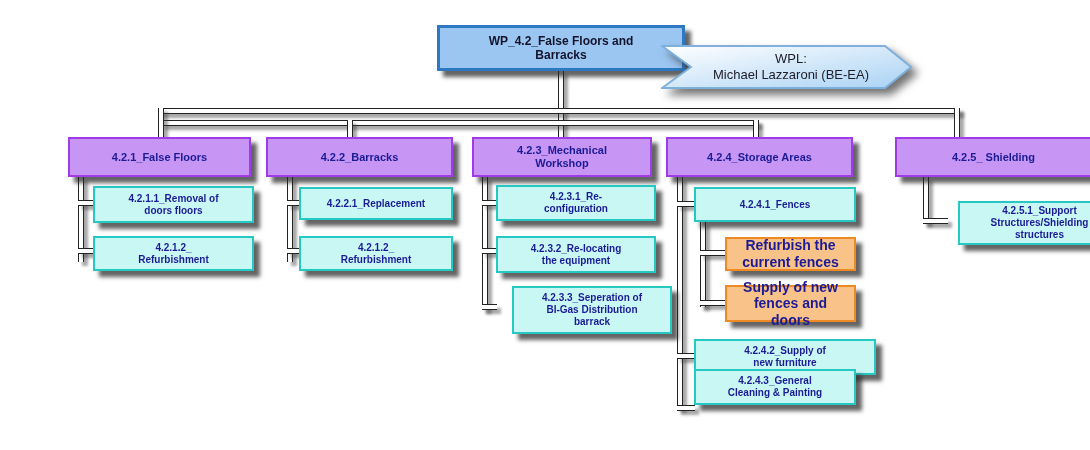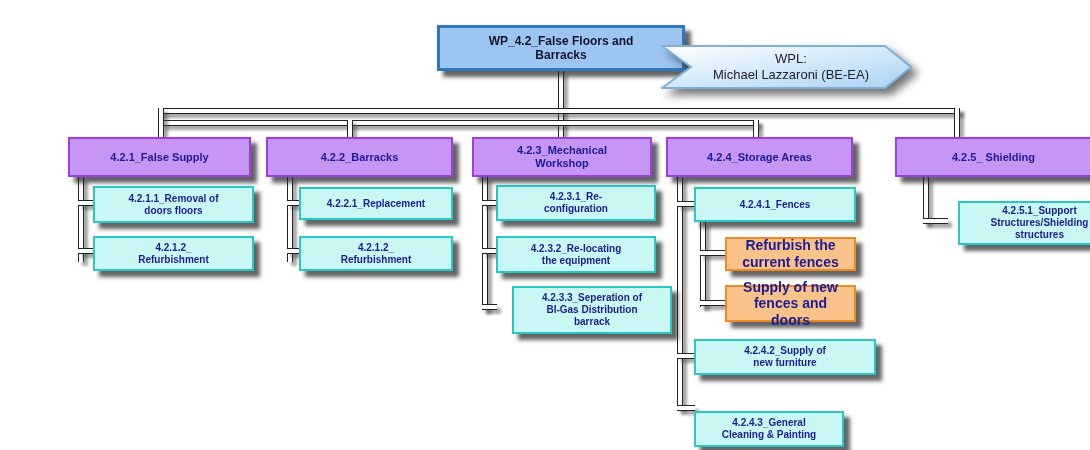--- a/index.html
+++ b/index.html
@@ -81,21 +81,21 @@
           <stop offset="0" style="stop-color:var(--banner-grad-start)"></stop>
           <stop offset="1" style="stop-color:var(--banner-grad-end)"></stop>
         </linearGradient>
       </defs>
       <polygon points="1,1 224,1 250,22 224,43 1,43 30,22" fill="url(#bgrad)" style="stroke:var(--banner-border)" stroke-width="2"></polygon>
     </svg>
     <div class="banner-text">WPL:
 Michael Lazzaroni (BE-EA)</div>
   </div>
 
-  <div class="node branch" style="left:24px;top:137px;width:183px;height:40px">4.2.1_False Supply</div>
+  <div class="node branch" style="left:24px;top:137px;width:183px;height:40px">4.2.1_False Floors</div>
   <div class="node branch" style="left:222px;top:137px;width:187px;height:40px">4.2.2_Barracks</div>
   <div class="node branch" style="left:428px;top:137px;width:180px;height:40px">4.2.3_Mechanical
 Workshop</div>
   <div class="node branch" style="left:622px;top:137px;width:187px;height:40px">4.2.4_Storage Areas</div>
   <div class="node branch" style="left:851px;top:137px;width:197px;height:40px">4.2.5_ Shielding</div>
 
   <div class="node leaf" style="left:49px;top:186px;width:161px;height:37px">4.2.1.1_Removal of
 doors floors</div>
   <div class="node leaf" style="left:49px;top:236px;width:161px;height:35px">4.2.1.2_
 Refurbishment</div>
@@ -113,20 +113,20 @@
 barrack</div>
 
   <div class="node leaf" style="left:650px;top:187px;width:162px;height:35px">4.2.4.1_Fences</div>
   <div class="node task" style="left:681px;top:237px;width:131px;height:34px">Refurbish the
 current fences</div>
   <div class="node task" style="left:681px;top:285px;width:131px;height:37px">Supply of new
 fences and
 doors</div>
   <div class="node leaf" style="left:650px;top:339px;width:182px;height:36px">4.2.4.2_Supply of
 new furniture</div>
-  <div class="node leaf" style="left:650px;top:411px;width:150px;height:36px">4.2.4.3_General
+  <div class="node leaf" style="left:650px;top:369px;width:162px;height:36px">4.2.4.3_General
 Cleaning &amp; Painting</div>
 
   <div class="node leaf" style="left:914px;top:201px;width:163px;height:44px">4.2.5.1_Support
 Structures/Shielding
 structures</div>
 
 </div>
 
 </body></html>

